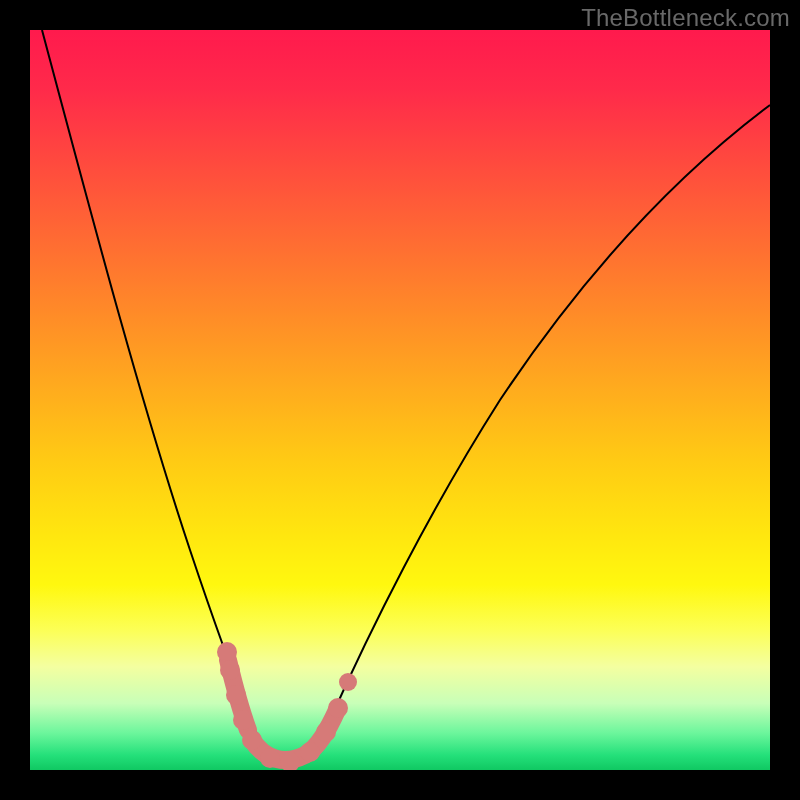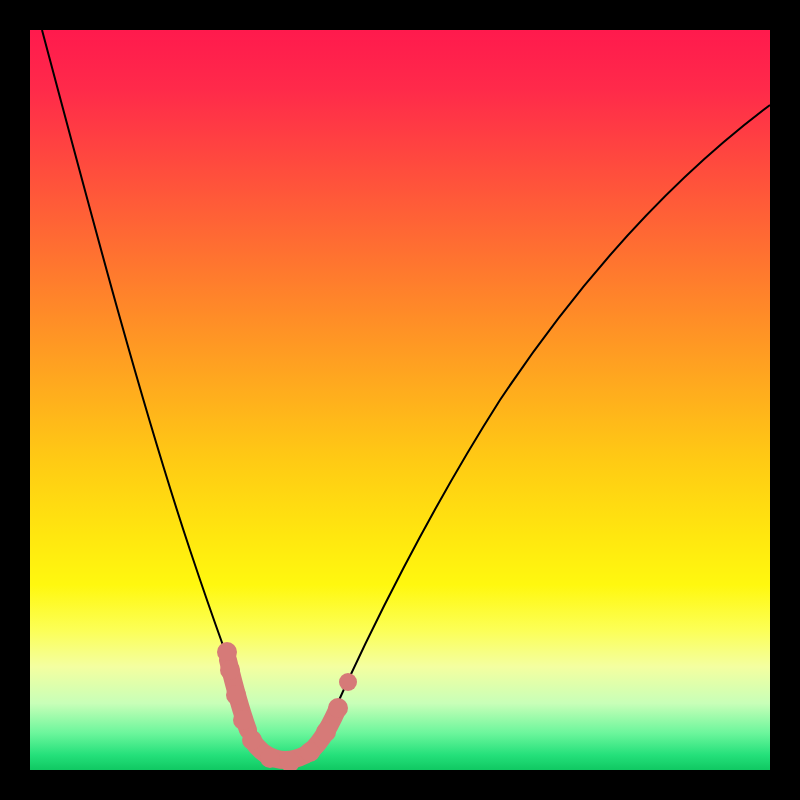--- a/index.html
+++ b/index.html
@@ -77,20 +77,21 @@
     stroke-linecap: round;
   }
   .curve circle.dot {
     fill: #d67a78;
   }
 </style>
 </head>
 <body>
 
 <div class="frame">
+  <div class="watermark">TheBottleneck.com</div>
 
   <div class="plot-area">
     <div class="gradient"></div>
 
     <svg class="curve" viewBox="0 0 740 740">
 
       <path class="main" d="M 12 0
                C 60 180, 110 370, 160 520
                C 185 595, 205 650, 225 700
                C 235 722, 245 735, 258 735

